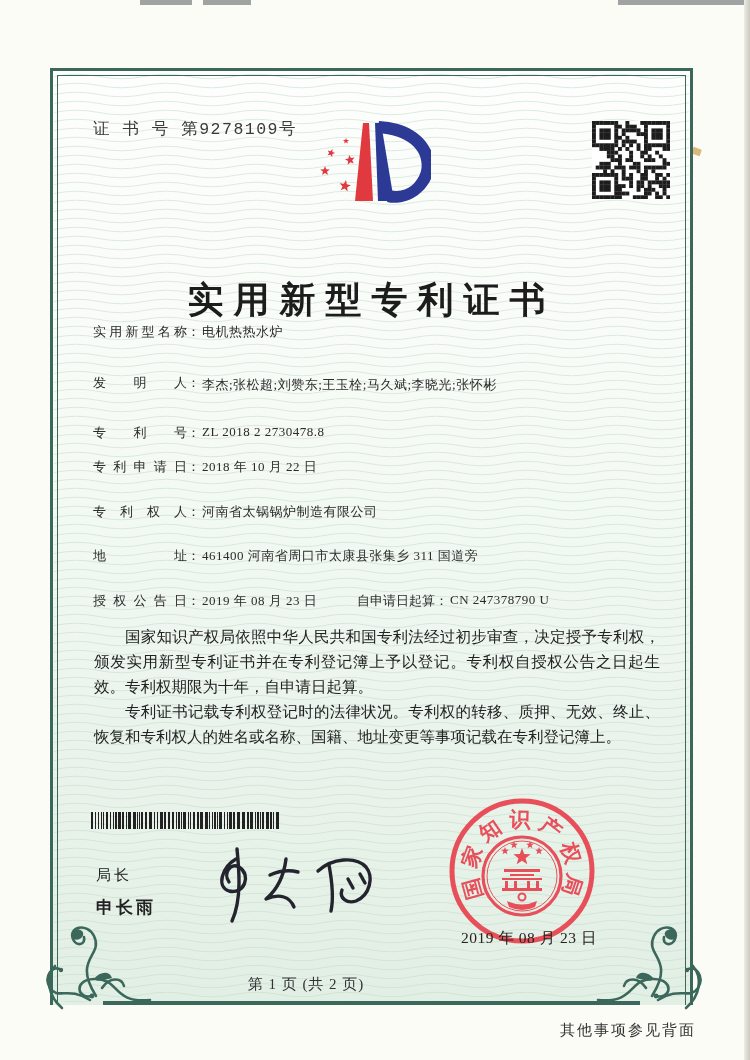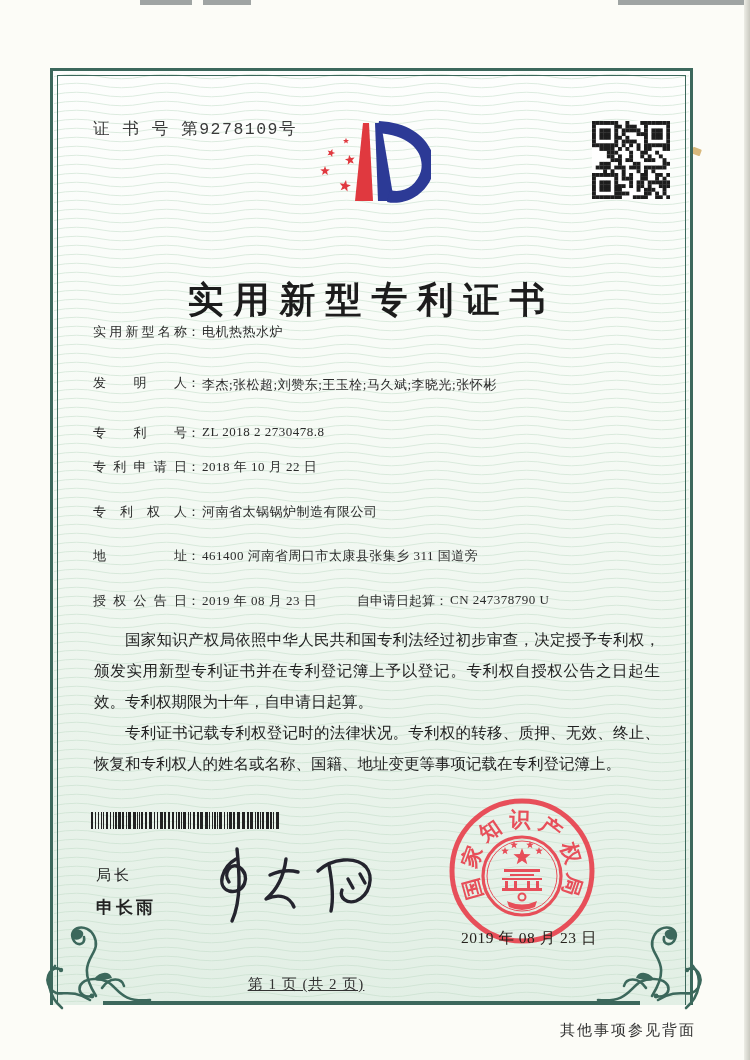--- a/index.html
+++ b/index.html
@@ -46,32 +46,32 @@
     font-size:36px;font-weight:700;letter-spacing:10px;color:#1c1c1c;margin-top:40px;}
   
   .row{position:absolute;left:93px;font-size:13px;white-space:nowrap;}
   .lbl{display:inline-block;width:94px;text-align:justify;text-align-last:justify;vertical-align:top;}
   .colon{display:inline-block;width:15px;vertical-align:top;}
   .val{display:inline-block;vertical-align:top;letter-spacing:.5px;}
   .val .line{line-height:21px;}
   .pair2{position:absolute;left:264px;top:0;white-space:nowrap;}
   
   .body-text{position:absolute;left:94px;top:624px;width:566px;
-    font-size:15.5px;line-height:31px;text-align:justify;color:#222;}
+    font-size:15.5px;line-height:25px;text-align:justify;color:#222;}
   .body-text p{margin:0;text-indent:2em;}
   
   .barcode{position:absolute;left:91px;top:812px;width:192px;height:17px;}
   .sig-title{position:absolute;left:96px;top:866px;font-size:15px;letter-spacing:3px;color:#222;}
   .sig-name{position:absolute;left:96px;top:896px;font-size:17px;letter-spacing:3px;color:#222;font-weight:bold;}
   .signature{position:absolute;left:206px;top:843px;width:180px;height:84px;}
   .seal{position:absolute;left:447px;top:796px;width:150px;height:150px;opacity:.92;}
   .seal-date{position:absolute;left:461px;top:928px;font-size:15.5px;letter-spacing:.5px;
     color:#26221d;z-index:5;}
   .footer-page{position:absolute;left:0;top:975px;width:612px;text-align:center;
-    font-size:15px;letter-spacing:1px;color:#333;text-decoration:underline;}
+    font-size:15px;letter-spacing:1px;color:#333;}
   .back-note{position:absolute;left:0;top:1021px;width:696px;text-align:right;
     font-size:15px;letter-spacing:2px;color:#333;}
 </style>
 </head>
 <body>
 
 <div class="page">
 
   <div class="scan-strip" style="left:140px;width:52px"></div>
   <div class="scan-strip" style="left:203px;width:48px"></div>

